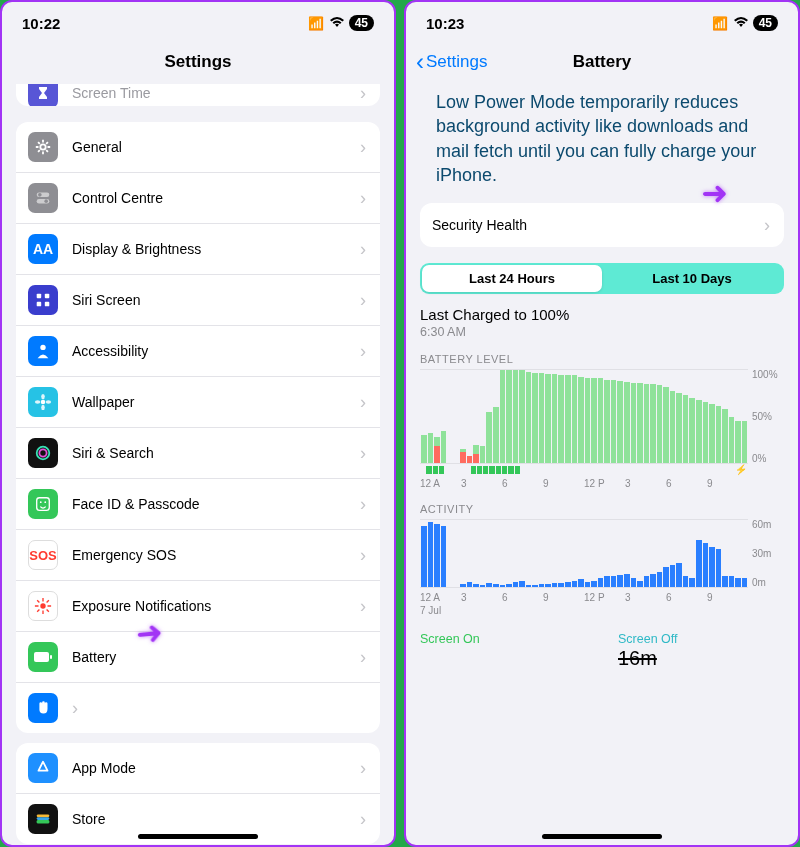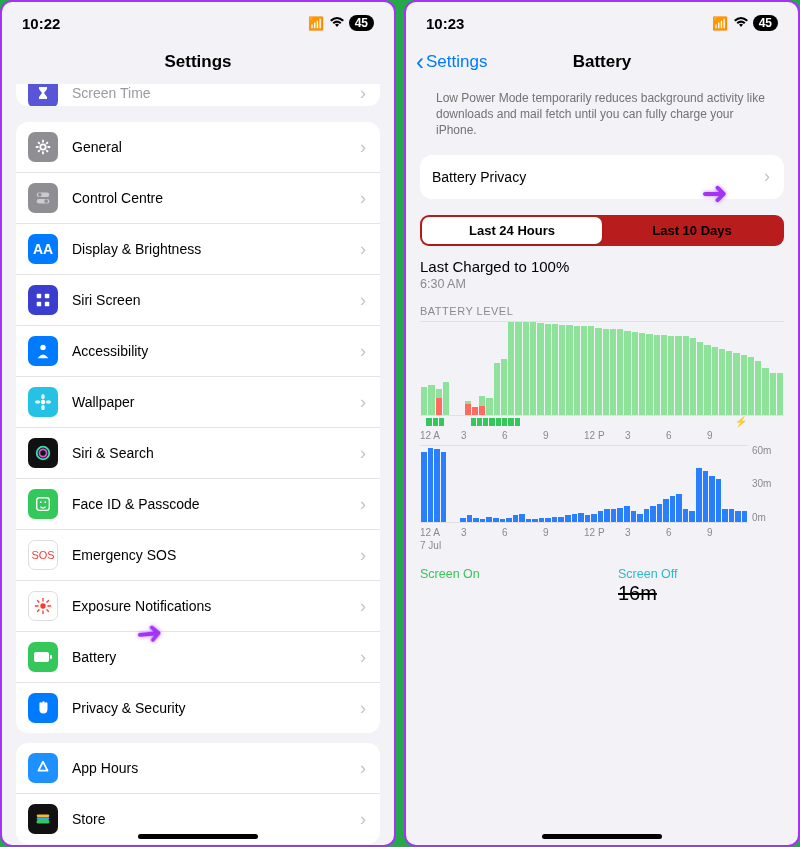--- a/index.html
+++ b/index.html
@@ -16,22 +16,22 @@
   .group.tight { margin-top: 6px; }
   .row { display: flex; align-items: center; padding: 10px 14px 10px 12px; min-height: 44px; position: relative; }
   .row + .row { border-top: 0.5px solid #e3e3e8; }
   .app-icon { width: 30px; height: 30px; border-radius: 7px; margin-right: 14px; display: flex; align-items: center; justify-content: center; font-size: 16px; color: #fff; flex-shrink: 0; }
   .row-label { flex: 1; font-size: 14px; color: #000; }
   .chevron { color: #c5c5c9; font-size: 18px; font-weight: 400; }
   .switch { width: 50px; height: 30px; border-radius: 15px; position: relative; }
   .switch .knob { position: absolute; width: 27px; height: 27px; background: #fff; border-radius: 50%; top: 1.5px; box-shadow: 0 1px 3px rgba(0,0,0,0.3); }
   .switch.on { background: #34c759; } .switch.on .knob { right: 1.5px; }
   .switch.off { background: #e9e9eb; } .switch.off .knob { left: 1.5px; }
-  .footer-text { font-size: 12px; color: #737373; padding: 6px 16px 0; line-height: 1.35; }
-  .seg { display: flex; background: #b91c1c; border-radius: 9px; padding: 2px; margin: 16px 0 12px; }
+  .footer-text { font-size: 18px; color: #0c4a6e; padding: 6px 16px 0; line-height: 1.35; }
+  .seg { display: flex; background: #5eead4; border-radius: 9px; padding: 2px; margin: 16px 0 12px; }
   .seg-item { flex: 1; text-align: center; padding: 6px 0; font-size: 13px; font-weight: 600; border-radius: 7px; color: #000; }
   .seg-item.active { background: #fff; box-shadow: 0 1px 3px rgba(0,0,0,0.12); }
   .charge-title { font-size: 15px; font-weight: 400; color: #000; }
   .charge-sub { font-size: 12.5px; color: #8a8a8e; margin-top: 2px; }
   .chart-label { font-size: 11px; color: #8a8a8e; letter-spacing: 0.5px; margin-top: 14px; text-transform: uppercase; }
   .chart-wrap { display: flex; margin-top: 4px; align-items: stretch; }
   .chart { flex: 1; position: relative; border-top: 0.5px solid #e0e0e5; border-bottom: 0.5px solid #e0e0e5; }
   .chart .bars { display: flex; align-items: flex-end; height: 100%; gap: 1px; padding: 0 1px; }
   .chart .bar { flex: 1; }
   .ylabels { width: 36px; display: flex; flex-direction: column; justify-content: space-between; font-size: 10px; color: #8a8a8e; padding-left: 4px; }
@@ -162,21 +162,21 @@
               <circle cx="7.5" cy="8" r="1" fill="#fff"></circle>
               <circle cx="12.5" cy="8" r="1" fill="#fff"></circle>
               <path d="M7 13q3 3 6 0" stroke="#fff" fill="none" stroke-width="1.3"></path>
             </svg>
           </div>
           <span class="row-label">Face ID &amp; Passcode</span>
           <span class="chevron">›</span>
         </div>
         <div class="row">
           <div class="app-icon" style="background:#fff;border:0.5px solid #ddd">
-            <span style="font-weight:400;font-size:11px;color:#ff3b30">SOS</span>
+            <span style="font-weight:700;font-size:13px;color:#ff3b30">SOS</span>
           </div>
           <span class="row-label">Emergency SOS</span>
           <span class="chevron">›</span>
         </div>
         <div class="row">
           <div class="app-icon" style="background:#fff;border:0.5px solid #ddd">
             <svg width="18" height="18" viewBox="0 0 20 20">
               <circle cx="10" cy="10" r="3" fill="#ff3b30"></circle>
               <g stroke="#ff3b30" stroke-width="1.5">
                 <line x1="10" y1="1" x2="10" y2="5"></line>
@@ -202,32 +202,31 @@
           </div>
           <span class="row-label">Battery</span>
           <span class="chevron">›</span>
         </div>
         <div class="row">
           <div class="app-icon" style="background:#007aff;">
             <svg width="18" height="18" viewBox="0 0 20 20">
               <path d="M6 10V5a1.5 1.5 0 013 0V4a1.5 1.5 0 013 0v1a1.5 1.5 0 013 0v6q0 5-4.5 5T6 12z" fill="#fff"></path>
             </svg>
           </div>
-          <span class="row-label">Privacy &amp; Security</span>
           <span class="chevron">›</span>
         </div>
       </div>
     <div class="group tight" id="group-store">
         <div class="row">
           <div class="app-icon" style="background:#1e90ff;">
             <svg width="18" height="18" viewBox="0 0 20 20">
               <path d="M10 3l5 10H5z" fill="none" stroke="#fff" stroke-width="2" stroke-linejoin="round"></path>
             </svg>
           </div>
-          <span class="row-label">App Hours</span>
+          <span class="row-label">App Mode</span>
           <span class="chevron">›</span>
         </div>
         <div class="row">
           <div class="app-icon" style="background:#111;">
             <svg width="18" height="18" viewBox="0 0 20 20">
               <rect x="3" y="5" width="14" height="3" rx="1.5" fill="#f7b935"></rect>
               <rect x="3" y="8" width="14" height="3" rx="1.5" fill="#3aa6e8"></rect>
               <rect x="3" y="11" width="14" height="4" rx="1.5" fill="#34c759"></rect>
             </svg>
           </div>
@@ -257,21 +256,21 @@
       <span>Settings</span>
     </span>
     <span class="nav-title">Battery</span>
   </div>
   <div class="content">
 
     <div class="footer-text">Low Power Mode temporarily reduces background activity like downloads and mail fetch until you can fully charge your iPhone.</div>
 
     <div class="group">
       <div class="row">
-        <span class="row-label">Battery Privacy</span>
+        <span class="row-label">Security Health</span>
         <span class="chevron">›</span>
       </div>
     </div>
 
     <div class="seg">
       <div class="seg-item active">Last 24 Hours</div>
       <div class="seg-item">Last 10 Days</div>
     </div>
 
     <div>
@@ -328,20 +327,25 @@
             <div class="bar" style="height: 68%; background: rgb(143, 226, 154);"></div>
             <div class="bar" style="height: 66%; background: rgb(143, 226, 154);"></div>
             <div class="bar" style="height: 64%; background: rgb(143, 226, 154);"></div>
             <div class="bar" style="height: 62%; background: rgb(143, 226, 154);"></div>
             <div class="bar" style="height: 58%; background: rgb(143, 226, 154);"></div>
             <div class="bar" style="height: 50%; background: rgb(143, 226, 154);"></div>
             <div class="bar" style="height: 45%; background: rgb(143, 226, 154);"></div>
             <div class="bar" style="height: 45%; background: rgb(143, 226, 154);"></div>
           </div>
         </div>
+      <div class="ylabels">
+        <span>100%</span>
+          <span>50%</span>
+          <span>0%</span>
+      </div>
     </div>
     <div class="charging-strip" id="charge-strip" style="padding-right: 36px;">
         <div style="flex: 1 1 0%;"></div>
         <div class="cg" style="flex: 1 1 0%;"></div>
         <div class="cg" style="flex: 1 1 0%;"></div>
         <div class="cg" style="flex: 1 1 0%;"></div>
         <div style="flex: 1 1 0%;"></div>
         <div style="flex: 1 1 0%;"></div>
         <div style="flex: 1 1 0%;"></div>
         <div style="flex: 1 1 0%;"></div>
@@ -393,21 +397,22 @@
         <span>12 A</span>
         <span>3</span>
         <span>6</span>
         <span>9</span>
         <span>12 P</span>
         <span>3</span>
         <span>6</span>
         <span>9</span>
       </div>
 
-    <div class="chart-wrap" style="height:78px">
+    <div class="chart-label">ACTIVITY</div>
+    <div class="chart-wrap" style="height:69px">
       <div class="chart">
           <div class="bars" id="act-bars">
             <div class="bar" style="height: 91.6667%; background: rgb(42, 127, 255);"></div>
             <div class="bar" style="height: 96.6667%; background: rgb(42, 127, 255);"></div>
             <div class="bar" style="height: 95%; background: rgb(42, 127, 255);"></div>
             <div class="bar" style="height: 91.6667%; background: rgb(42, 127, 255);"></div>
             <div class="bar" style="height: 0%; background: rgb(42, 127, 255);"></div>
             <div class="bar" style="height: 0%; background: rgb(42, 127, 255);"></div>
             <div class="bar" style="height: 5%; background: rgb(42, 127, 255);"></div>
             <div class="bar" style="height: 8.33333%; background: rgb(42, 127, 255);"></div>

